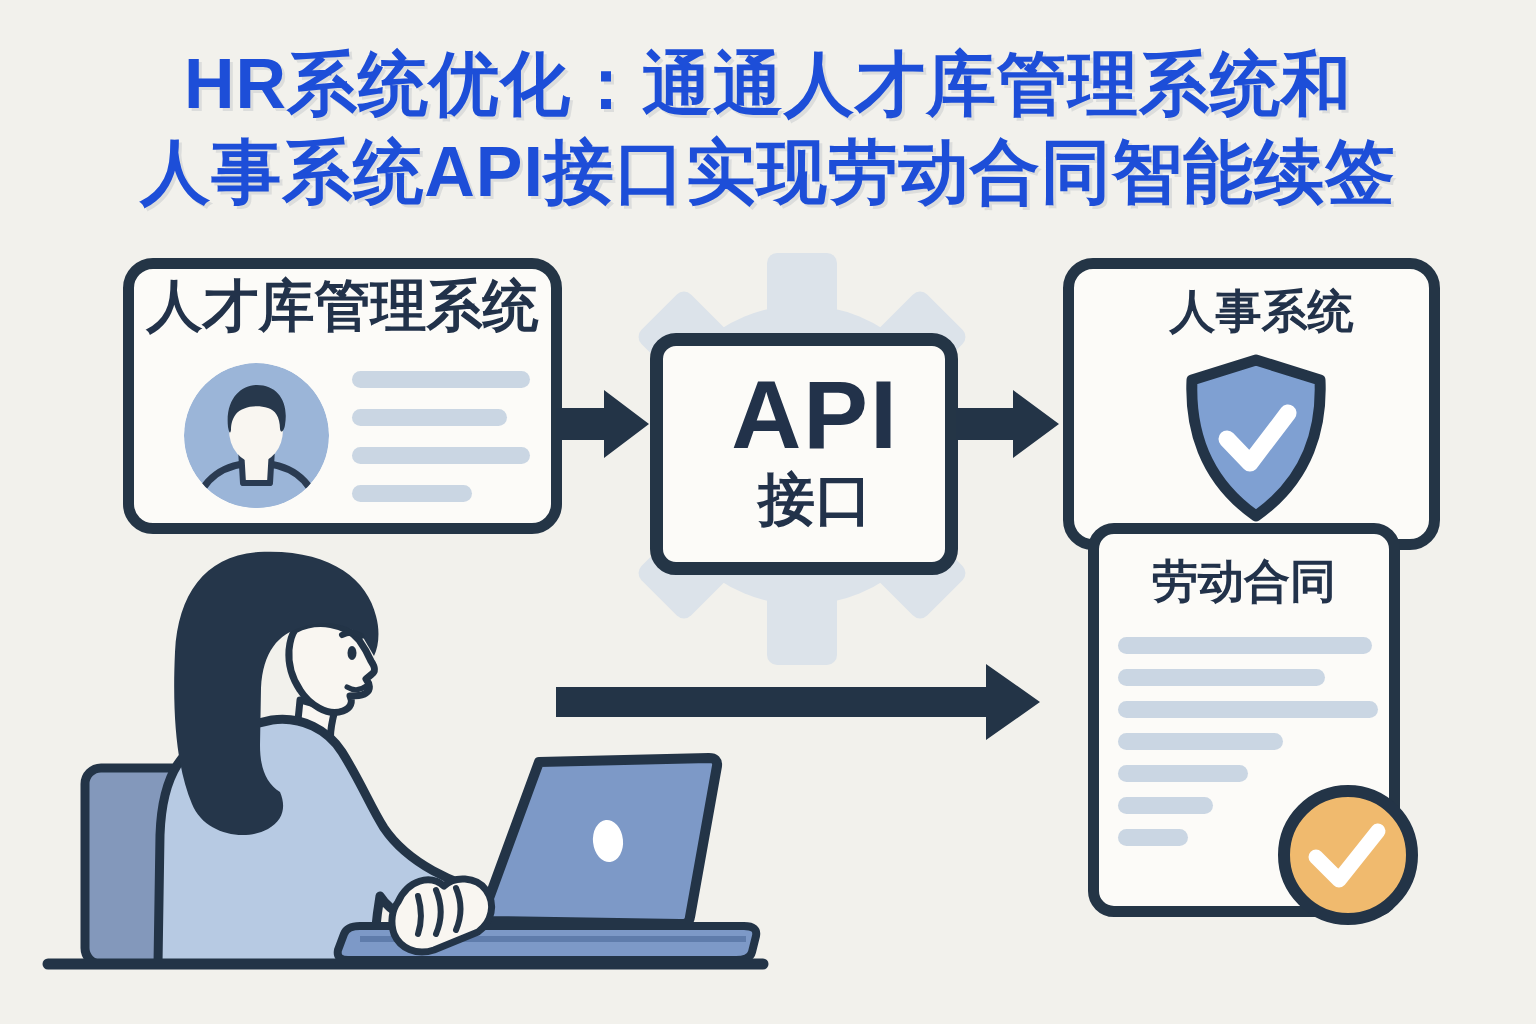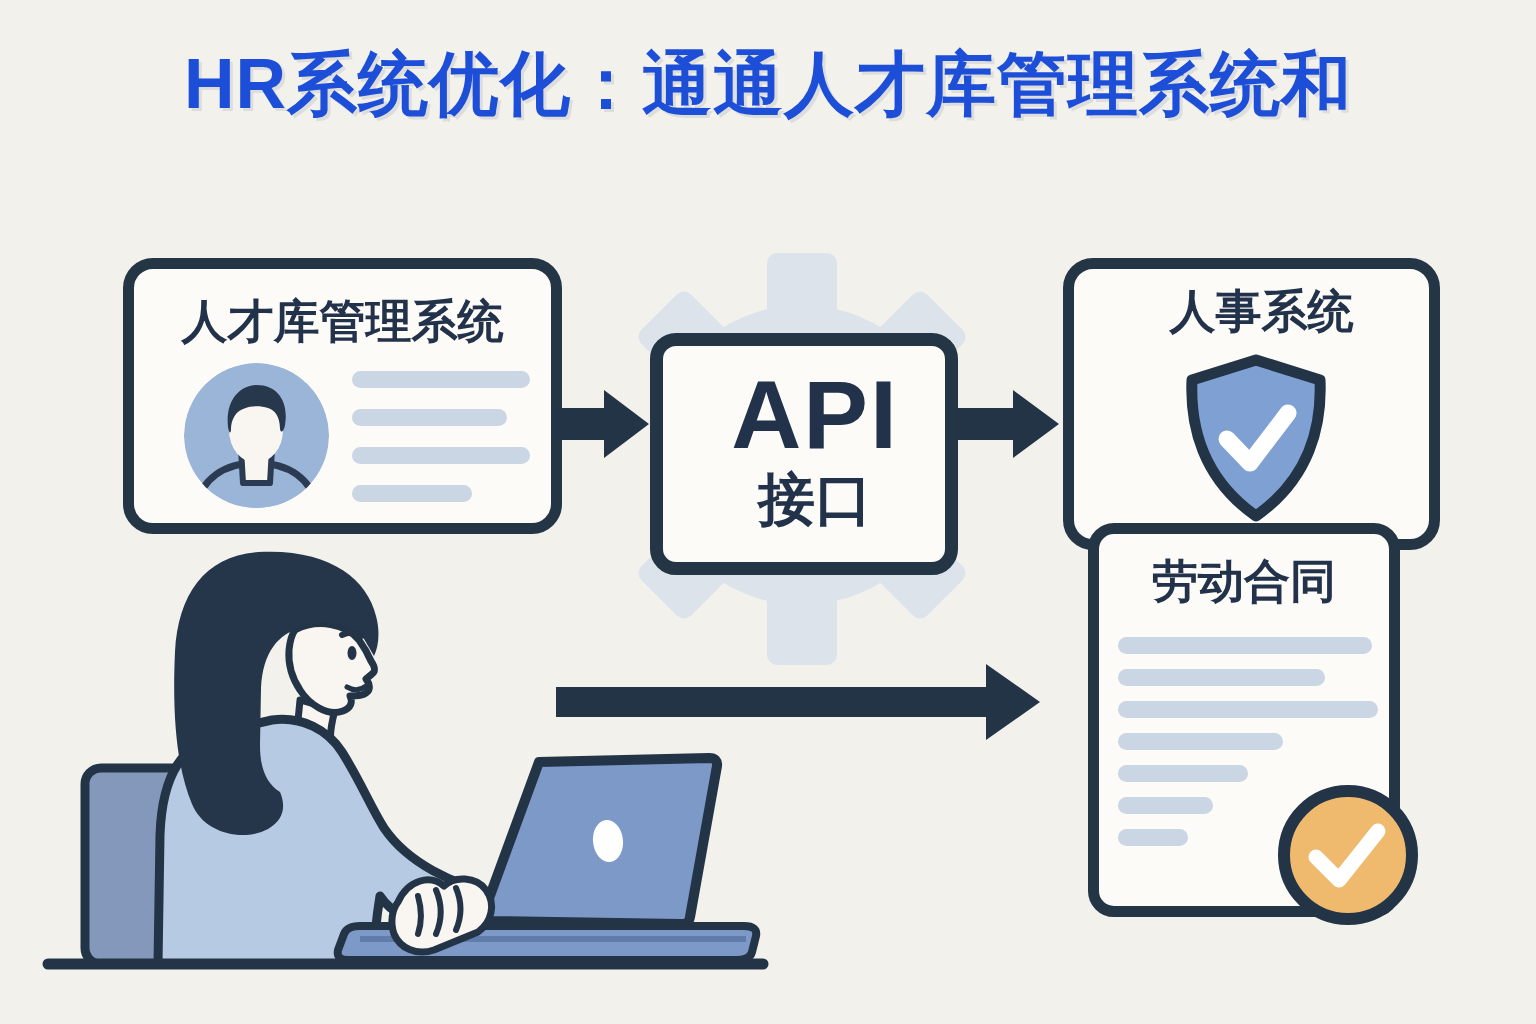--- a/index.html
+++ b/index.html
@@ -20,21 +20,21 @@
   #t2{top:126px;}
   
   .node{
     position:absolute;box-sizing:border-box;
     background:#fcfbf8;border:11px solid #243546;border-radius:30px;
   }
   .node-label{
     text-align:center;font-weight:800;color:#22324a;white-space:nowrap;
   }
   #talent-box{left:123px;top:258px;width:439px;height:276px;z-index:2;}
-  #talent-box .node-label{margin-top:22px;font-size:46px;}
+  #talent-box .node-label{margin-top:0;font-size:56px;}
   #avatar{position:absolute;left:50px;top:94px;}
   .lines{position:absolute;display:flex;flex-direction:column;}
   .ph-line{height:17px;border-radius:8.5px;background:#cad6e3;}
   .lines.talent{left:218px;top:102px;gap:21px;}
   #api-box{
     left:650px;top:333px;width:308px;height:242px;z-index:2;
     border-width:13px;border-radius:26px;
     display:flex;flex-direction:column;align-items:center;justify-content:center;padding-left:22px;
   }
   #api-main{font-size:97px;font-weight:800;line-height:0.95;letter-spacing:2px;color:#22324a;}
@@ -53,20 +53,21 @@
   #arrow3{left:556px;top:664px;z-index:2;}
   #badge{left:1276px;top:783px;z-index:5;}
   #scene{left:30px;top:540px;z-index:2;}
 </style>
 </head>
 <body>
 
 <div class="stage">
 
   <div class="title" id="t1">HR系统优化：通通人才库管理系统和</div>
+  <div class="title" id="t2">人事系统API接口实现劳动合同智能续签</div>
 
   <svg id="gear" class="abs" width="430" height="440" viewBox="0 0 430 440">
     <g fill="#dce3ea">
       <circle cx="215" cy="218" r="150"></circle>
       <rect x="180" y="16" width="70" height="66" rx="10"></rect>
       <rect x="180" y="16" width="70" height="66" rx="10" transform="rotate(45 215 218)"></rect>
       <rect x="180" y="16" width="70" height="66" rx="10" transform="rotate(-45 215 218)"></rect>
       <rect x="180" y="8" width="70" height="80" rx="10" transform="rotate(180 215 218)"></rect>
       <rect x="180" y="16" width="70" height="66" rx="10" transform="rotate(135 215 218)"></rect>
       <rect x="180" y="16" width="70" height="66" rx="10" transform="rotate(-135 215 218)"></rect>

